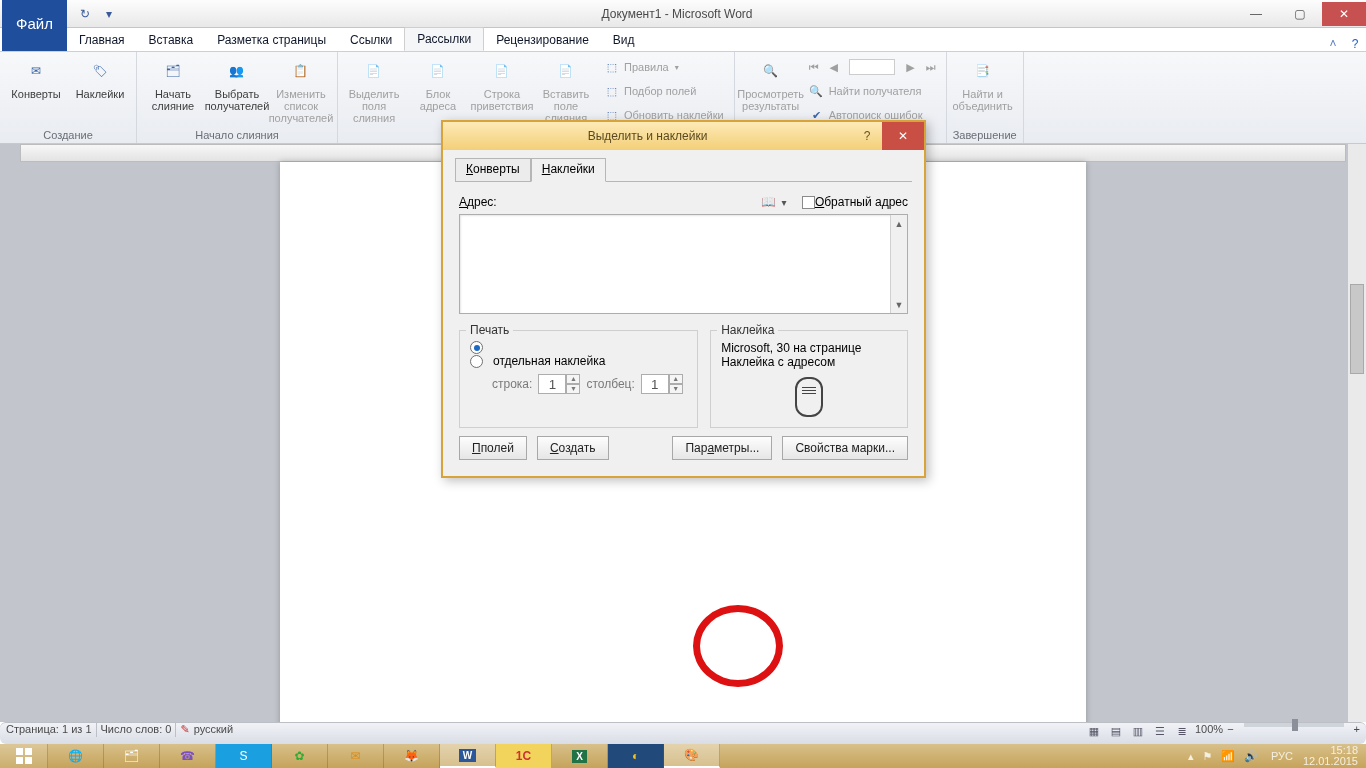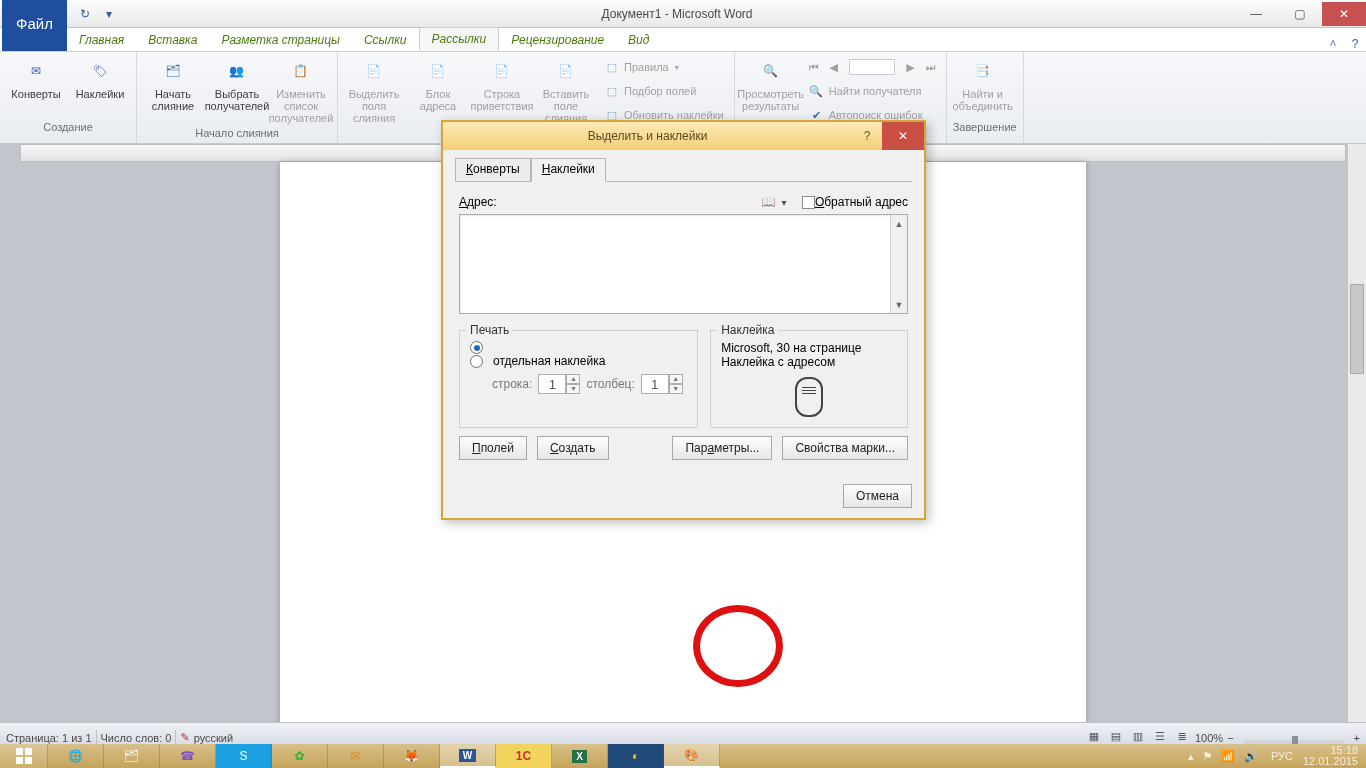--- a/index.html
+++ b/index.html
@@ -11,39 +11,39 @@
 .titlebar .w-icon { width: 20px; height: 20px; background:#2b579a; color:#fff; font-size:10px; font-weight:bold; display:inline-flex; align-items:center; justify-content:center; border:2px outset #9cb8e0; }
 .qat-btn { width: 22px; height: 22px; display:inline-flex; align-items:center; justify-content:center; color:#3b5a9a; cursor:pointer; }
 .titlebar .center { flex:1; text-align:center; color:#4a4a4a; }
 .titlebar .right { display:flex; }
 .win-btn { width:44px; height:24px; display:inline-flex; align-items:center; justify-content:center; color:#555; cursor:pointer; }
 .win-btn.close { background:#c75050; color:#fff; }
 
 
 .tabrow { height:24px; background:#fff; display:flex; align-items:flex-end; border-bottom:1px solid #cfcfcf; padding-left:2px; }
 .filetab { background:#1e4e9c; color:#fff; padding:19px 14px; font-size:15px; cursor:pointer; }
-.ribtab { padding:4px 12px; color:#4d7c0f; cursor:pointer;font-style:italic; }
+.ribtab { padding:4px 12px; color:#0f172a; cursor:pointer; }
 .ribtab.active { border:1px solid #cfcfcf; border-bottom:1px solid #f5f6f7; background:#f5f6f7; border-radius:2px 2px 0 0; }
 .tabrow .spacer { flex:1; }
 .tabrow .ctrl { width:22px; text-align:center; color:#5a7fbf; cursor:pointer; }
 
 
 .ribbon { height:92px; background:linear-gradient(#f7f8fa,#e9ecf1); border-bottom:1px solid #c9c9c9; display:flex; }
 .rgroup { border-right:1px solid #d5d8de; padding:2px 6px 0 6px; display:flex; flex-direction:column; justify-content:space-between; }
 .rgroup .items { display:flex; gap:4px; flex:1; align-items:flex-start; }
 .big-btn { display:flex; flex-direction:column; align-items:center; width:60px; padding:2px; cursor:pointer; color:#3d3d3d; }
 .big-btn .ico { width:34px; height:30px; display:flex; align-items:center; justify-content:center; margin-bottom:2px; color:#3b66a8; }
 .big-btn.disabled { color:#a0a0a0; }
 .big-btn.disabled .ico { color:#b8b8b8; }
 .big-btn .lbl { text-align:center; line-height:12px; font-size:11px; }
 .small-row { display:flex; flex-direction:column; gap:2px; padding-top:2px; }
 .small-btn { display:flex; align-items:center; gap:4px; height:22px; padding:0 4px; cursor:pointer; color:#3d3d3d; font-size:11px; white-space:nowrap; }
 .small-btn.disabled { color:#a0a0a0; }
 .small-btn .sico { width:16px; height:16px; display:inline-flex; align-items:center; justify-content:center; color:#3b66a8; }
-.rgroup .gname { text-align:center; color:#6a6e76; font-size:11px; padding:1px 0 10px; }
+.rgroup .gname { text-align:center; color:#6a6e76; font-size:11px; padding:1px 0 2px; }
 
 
 .docarea { position:absolute; top:144px; left:0; right:0; bottom:46px; background:#c2c6cc; overflow:hidden; }
 .ruler-h { position:absolute; top:0; left:20px; right:20px; height:18px; background:linear-gradient(#f7f7f7,#e3e3e3); border:1px solid #bcbcbc; }
 .scrollbar-v { position:absolute; top:0; right:0; bottom:0; width:18px; background:#eaeaea; }
 .scrollbar-v .thumb { position:absolute; top:140px; left:2px; right:2px; height:90px; background:#c8c8c8; border:1px solid #a9a9a9; }
 .side-widget { position:absolute; top:4px; right:0; width:18px; height:60px; background:#f4f4f4; border:1px solid #cfcfcf; border-right:none; }
 .page { position:absolute; left:280px; top:18px; width:806px; height:1000px; background:#fff; box-shadow:0 0 6px rgba(0,0,0,.25); }
 
 
@@ -81,21 +81,21 @@
 .spin .btns span { width:14px; height:10px; border:1px solid #adadad; font-size:7px; background:#f5f5f5; text-align:center; line-height:8px; cursor:pointer; }
 .label-icon { width:28px; height:40px; border:2px solid #444; border-radius:12px; margin:8px auto 0; position:relative; }
 .label-icon::before { content:""; position:absolute; top:8px; left:5px; right:5px; height:1px; background:#444; box-shadow:0 3px 0 #444, 0 6px 0 #444; }
 .hint { margin-top:14px; font-size:12px; color:#222; }
 .btnrow { display:flex; gap:10px; margin-top:8px; }
 .dbtn { height:24px; padding:0 12px; border:1px solid #a8a8a8; background:linear-gradient(#fdfdfd,#e6e6e6); cursor:pointer; font-size:12px; color:#222; white-space:nowrap; }
 .footer-btn { display:flex; justify-content:flex-end; padding:8px 12px 10px; }
 .highlight-ring { position:absolute; left:693px; top:605px; width:90px; height:82px; border:7px solid #d11; border-radius:50%; pointer-events:none; }
 
 
-.statusbar { position:absolute; bottom:24px; left:0; right:0; height:22px; background:linear-gradient(#f0f2f6,#d9dde5); border-top:1px solid #bcbfc6; display:flex; align-items:flex-end; font-size:11px; color:#4a4a4a; padding:0 6px; gap:4px; }
+.statusbar { position:absolute; bottom:24px; left:0; right:0; height:22px; background:linear-gradient(#f0f2f6,#d9dde5); border-top:1px solid #bcbfc6; display:flex; align-items:flex-start; font-size:11px; color:#4a4a4a; padding:0 6px; gap:4px;border-radius:6px; }
 .statusbar .sep { width:1px; height:14px; background:#bcbfc6; }
 .statusbar .sp { flex:1; }
 .view-btn { width:18px; height:16px; display:inline-flex; align-items:center; justify-content:center; cursor:pointer; color:#556; }
 .zoom-track { width:100px; height:4px; background:#cfd3da; position:relative; margin:0 6px; }
 .zoom-track .zth { width:6px; height:12px; background:#8a8f99; position:absolute; top:-4px; left:48px; }
 
 
 .taskbar { position:absolute; bottom:0; left:0; right:0; height:24px; background:linear-gradient(#d8c08a,#c5a35a); display:flex; align-items:stretch; }
 .tb-btn { width:56px; border-right:1px solid rgba(120,90,30,.35); display:flex; align-items:center; justify-content:center; cursor:pointer; color:#fff; }
 .tb-btn.start { width:48px; background:rgba(255,255,255,.12); }
@@ -330,23 +330,20 @@
 
 
       <div class="btnrow">
         <button class="dbtn"><span style="text-decoration:underline">П</span><span>полей</span></button>
         <button class="dbtn"><span style="text-decoration:underline">С</span><span>оздать</span></button>
         <span style="flex:1"></span>
         <button class="dbtn">Пар<span style="text-decoration:underline">а</span>метры...</button>
         <button class="dbtn">Свойства марки...</button>
       </div>
     </div>
-  </div>
-  <div class="footer-btn">
-    <button class="dbtn">Отмена</button>
   </div>
 </div>
 
 <div class="highlight-ring"></div>
 
 <div class="statusbar">
   <span>Страница: 1 из 1</span>
   <span class="sep"></span>
   <span>Число слов: 0</span>
   <span class="sep"></span>

